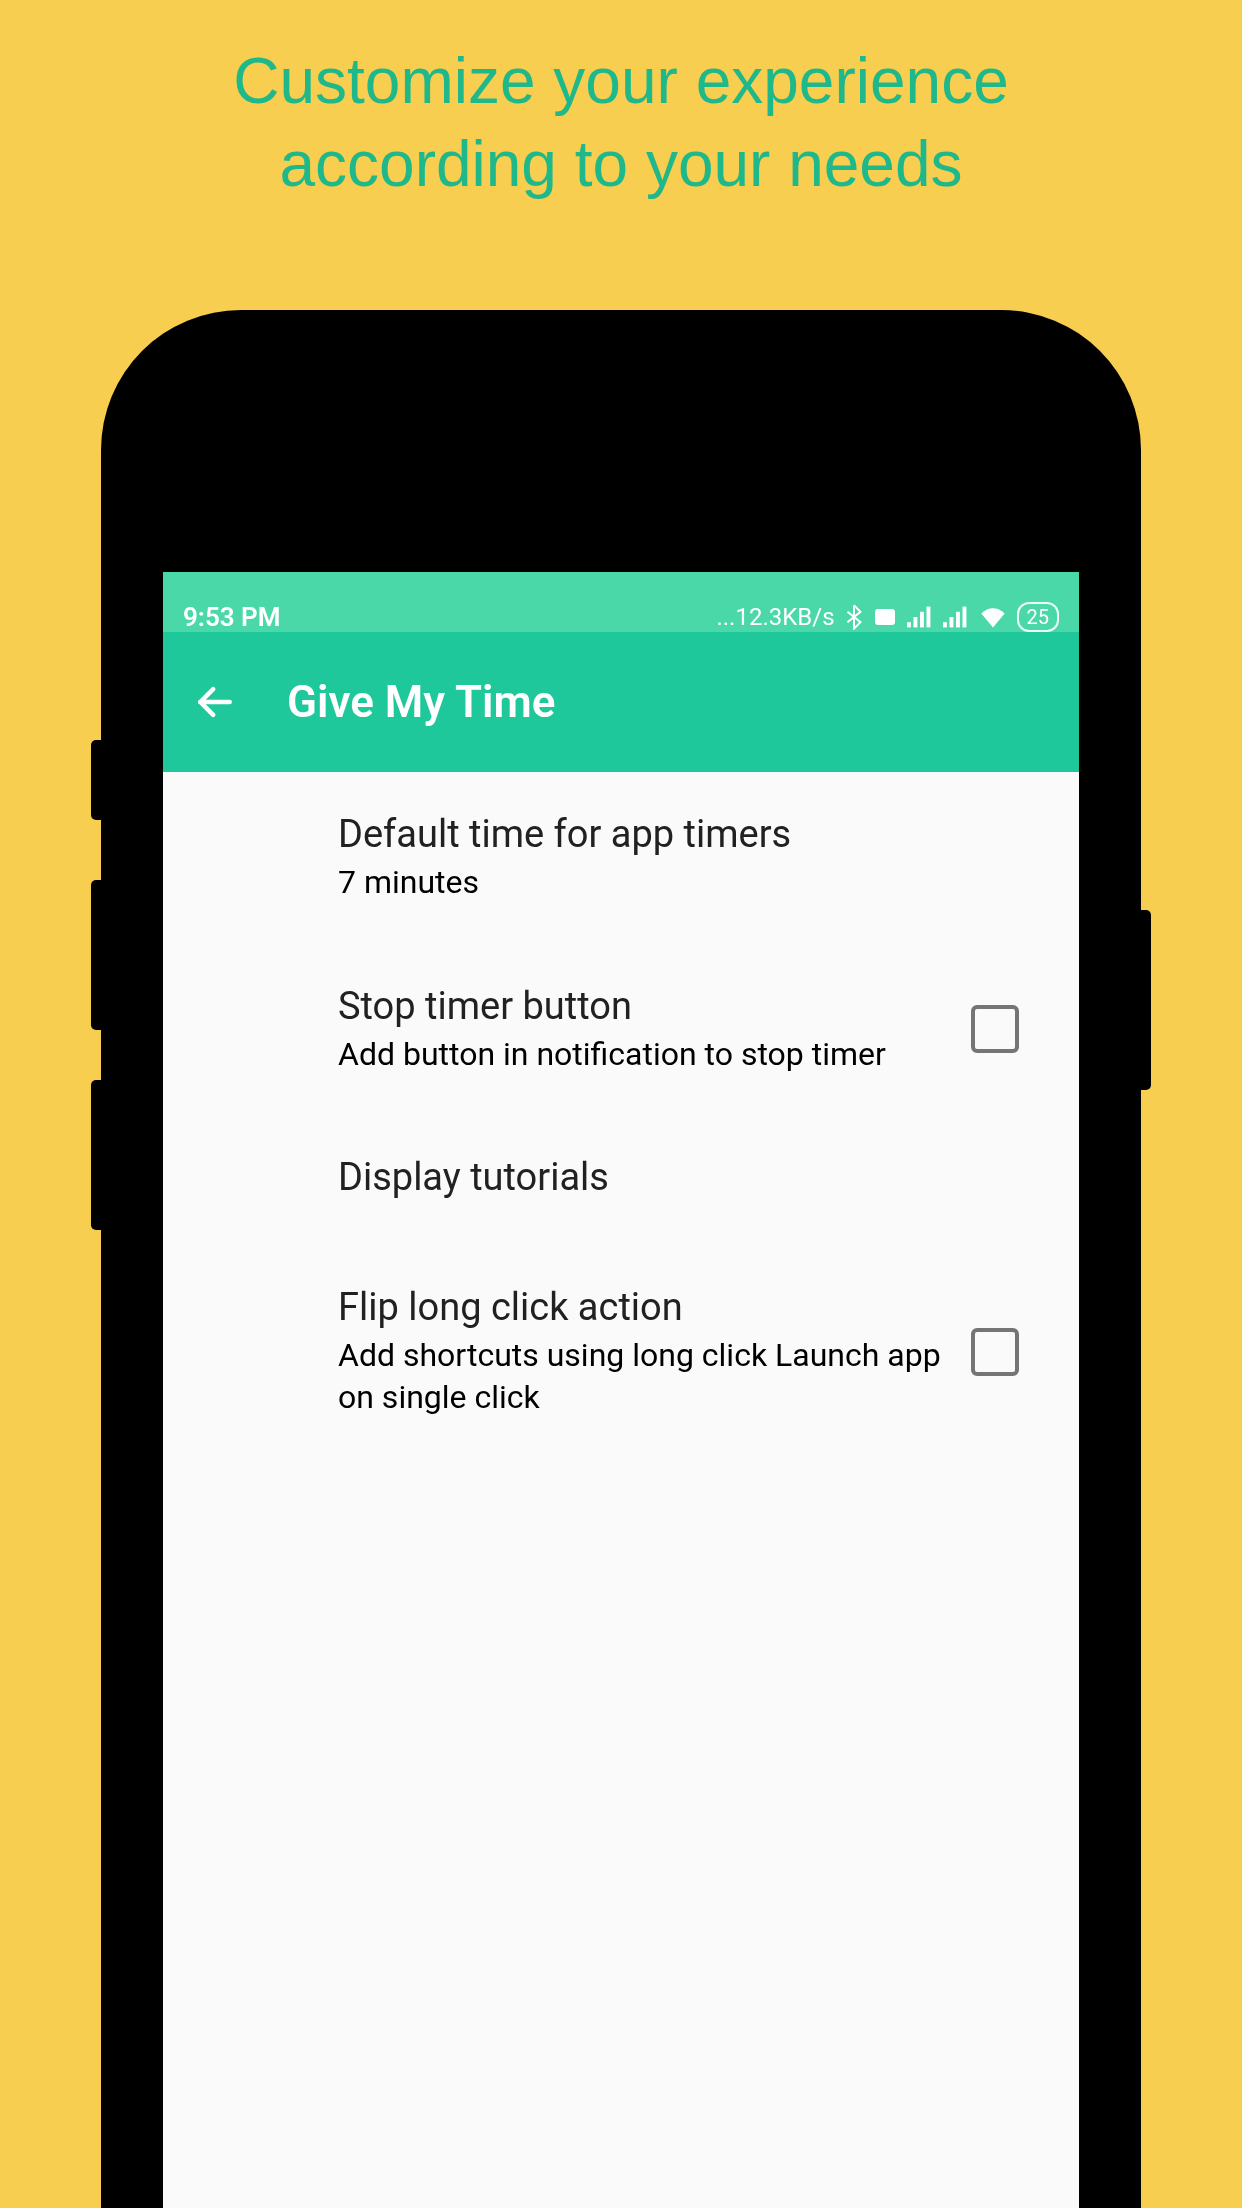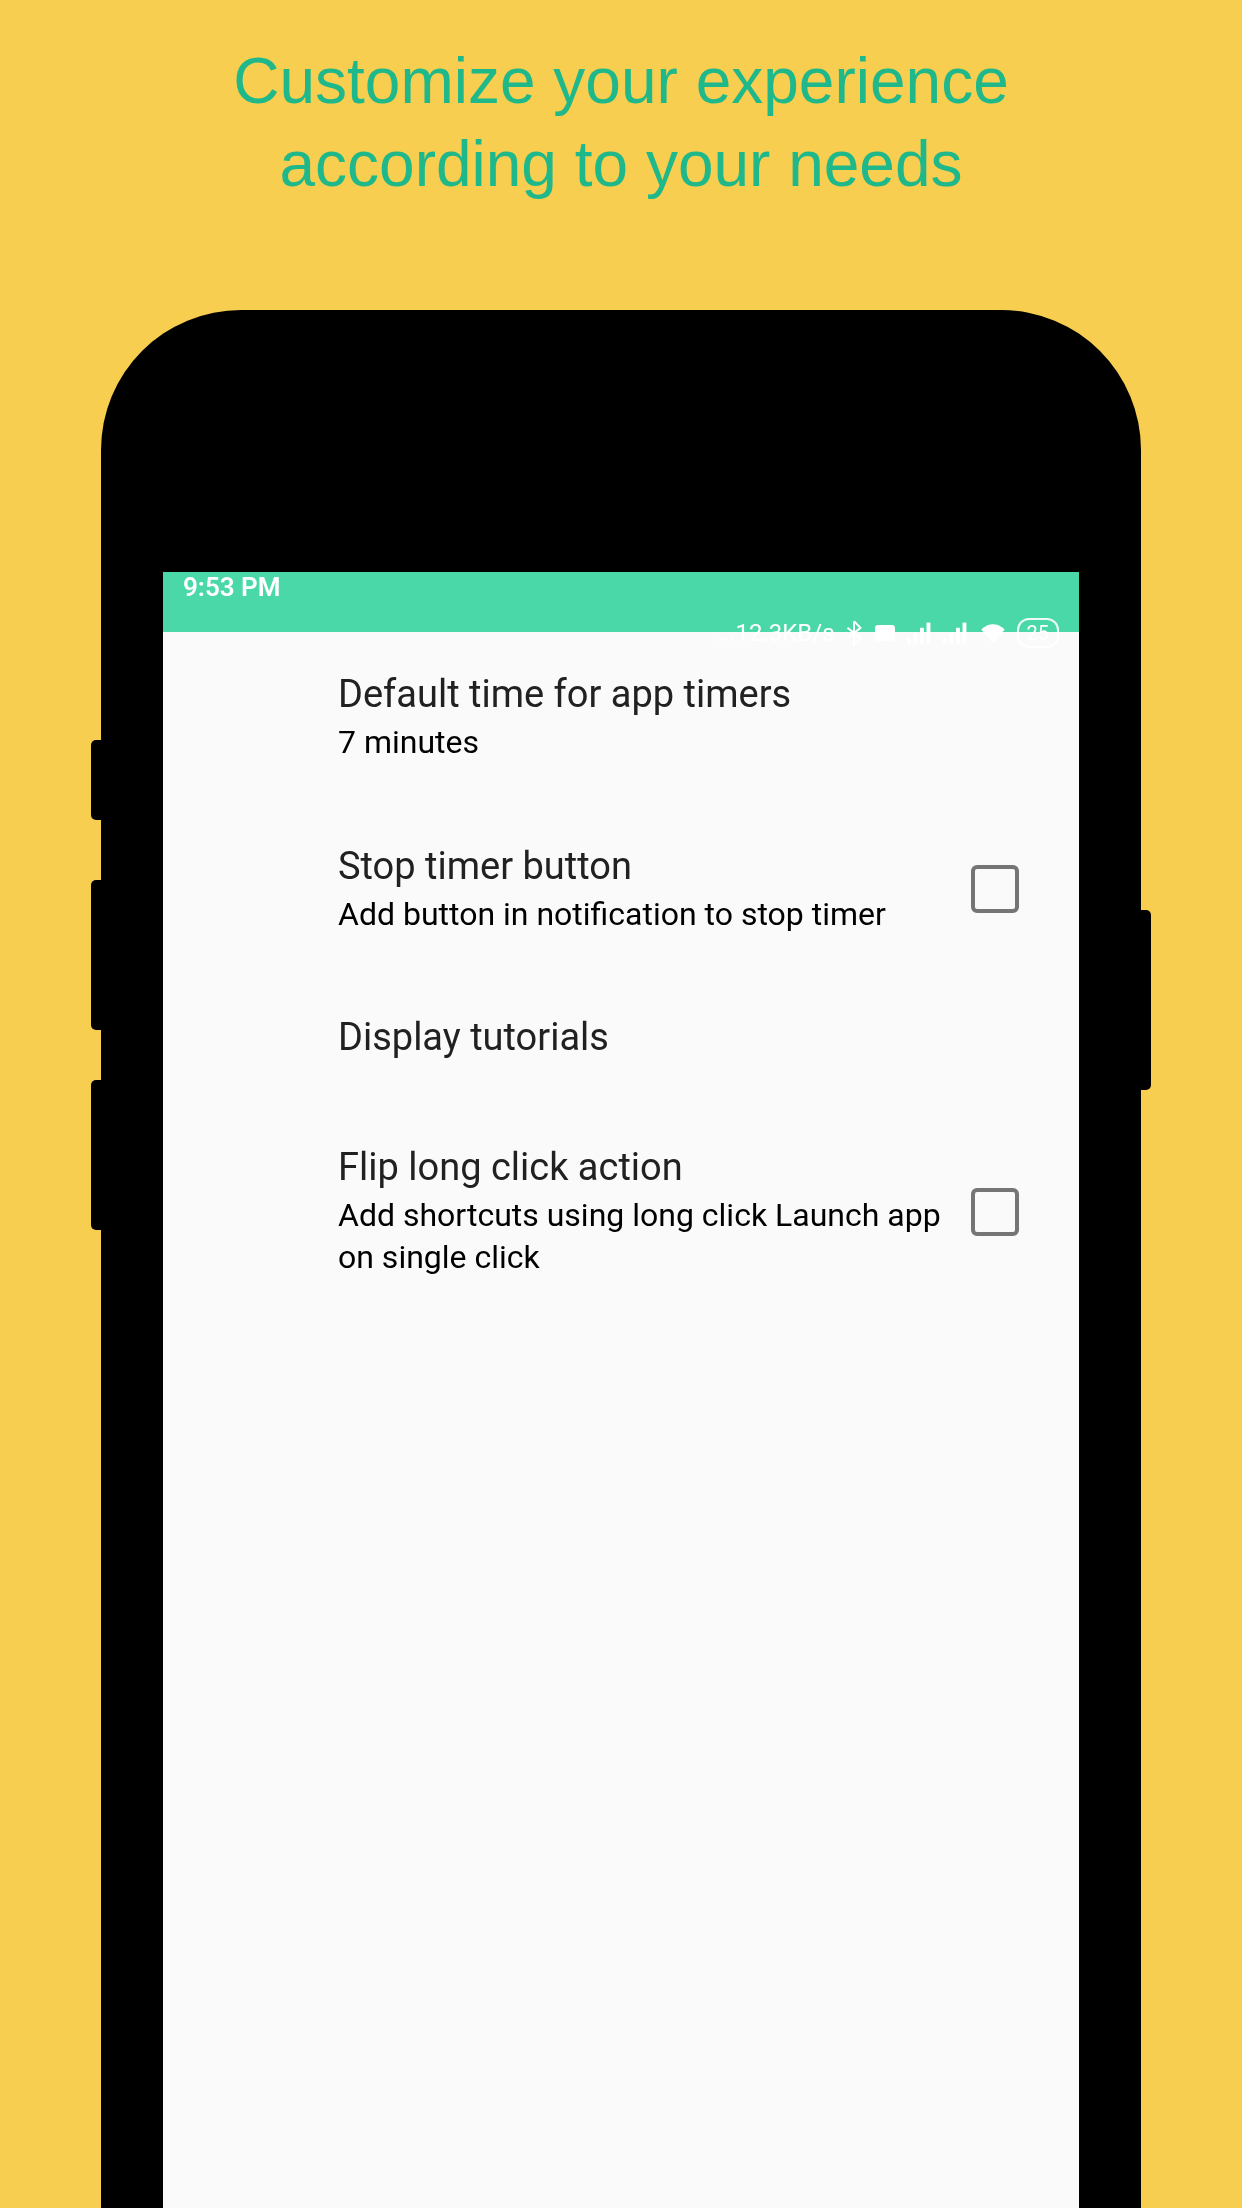--- a/index.html
+++ b/index.html
@@ -72,21 +72,21 @@
       left: 62px;
       width: 916px;
       height: 1636px;
       background: #fafafa;
       overflow: hidden;
     }
     .status-bar {
       height: 60px;
       background: #4bd8a9;
       display: flex;
-      align-items: flex-start;
+      align-items: flex-end;
       justify-content: space-between;
       padding: 0 20px;
       color: #fff;
       font-size: 26px;
     }
     .status-left {
       font-weight: 600;
     }
     .status-right {
       display: flex;
@@ -218,20 +218,29 @@
         </span>
         <span class="status-icon">
           <svg width="28" height="22" viewBox="0 0 24 18" fill="white">
             <path d="M12 18 L2 6 C8 0 16 0 22 6 Z"></path>
           </svg>
         </span>
         <span class="battery-pill">25</span>
       </div>
     </div>
 
+    <div class="app-bar">
+      <div class="back-arrow">
+        <svg width="44" height="44" viewBox="0 0 24 24" fill="none" stroke="white" stroke-width="2.5" stroke-linecap="round" stroke-linejoin="round">
+          <line x1="20" y1="12" x2="4" y2="12"></line>
+          <polyline points="11 5 4 12 11 19"></polyline>
+        </svg>
+      </div>
+      <div class="app-title">Give My Time</div>
+    </div>
 
     <div class="settings-list">
 
       <div class="setting-item">
         <div class="setting-text">
           <div class="setting-title">Default time for app timers</div>
           <div class="setting-subtitle">7 minutes</div>
         </div>
       </div>
 

